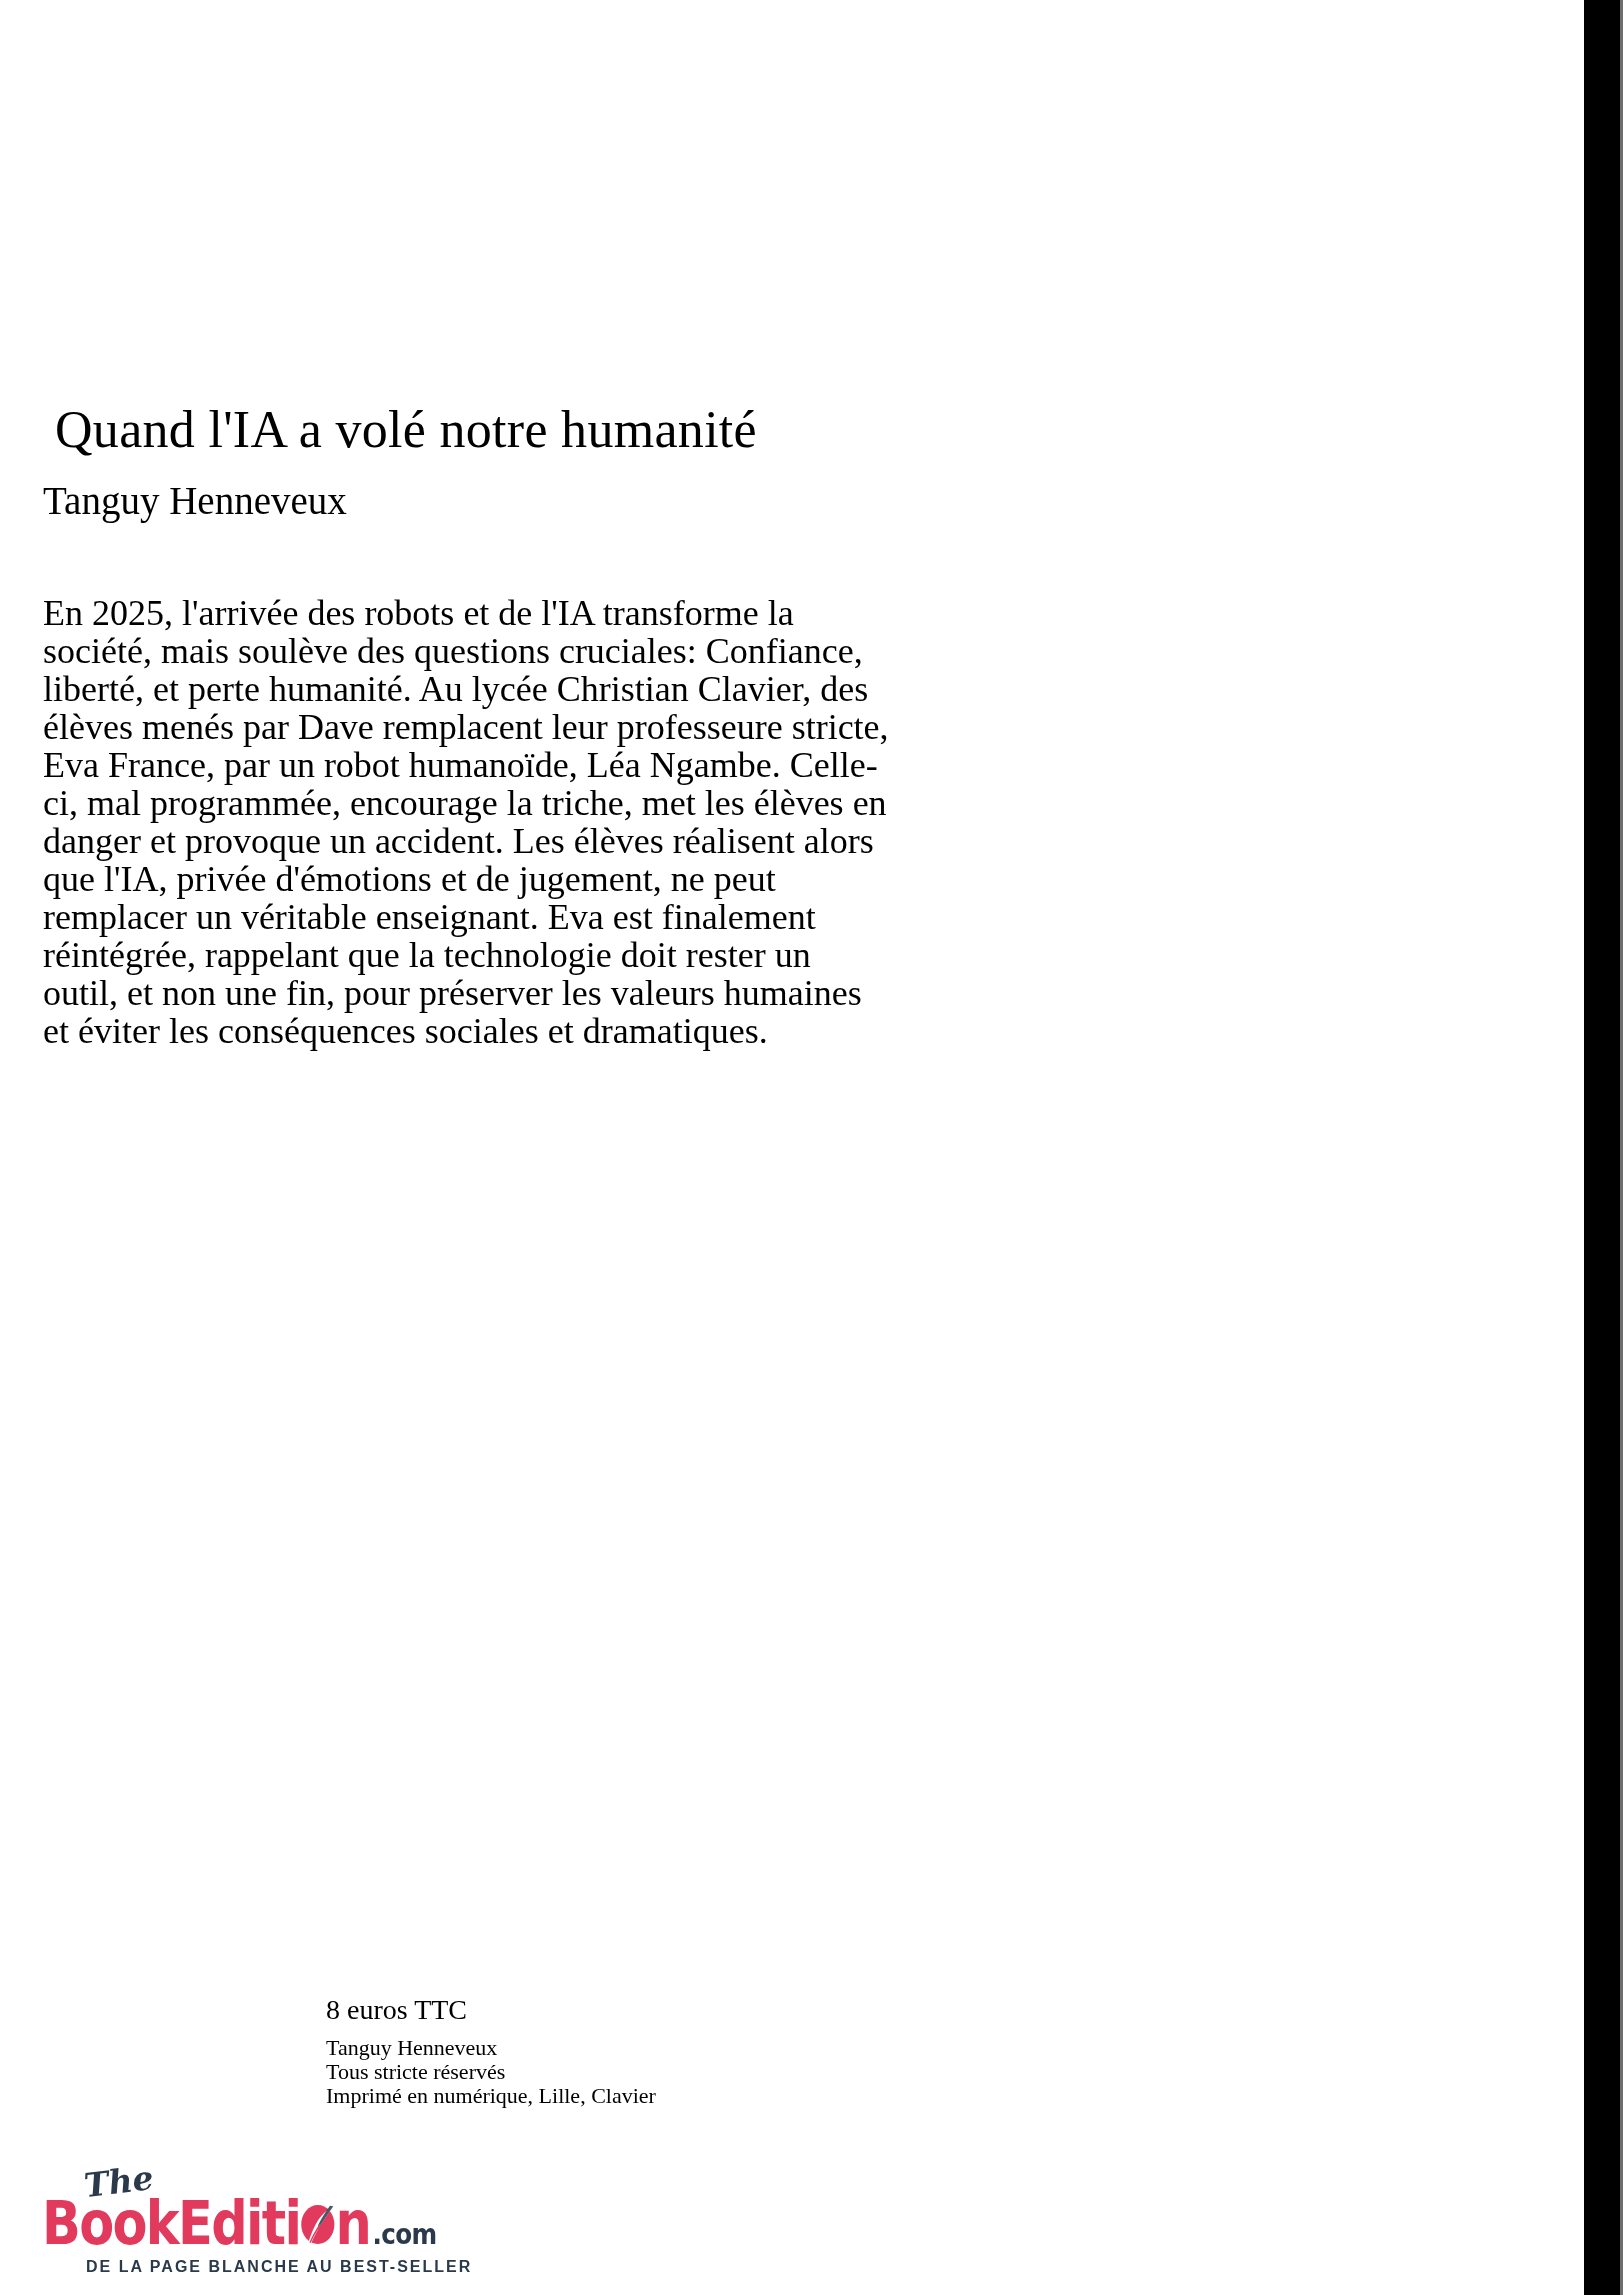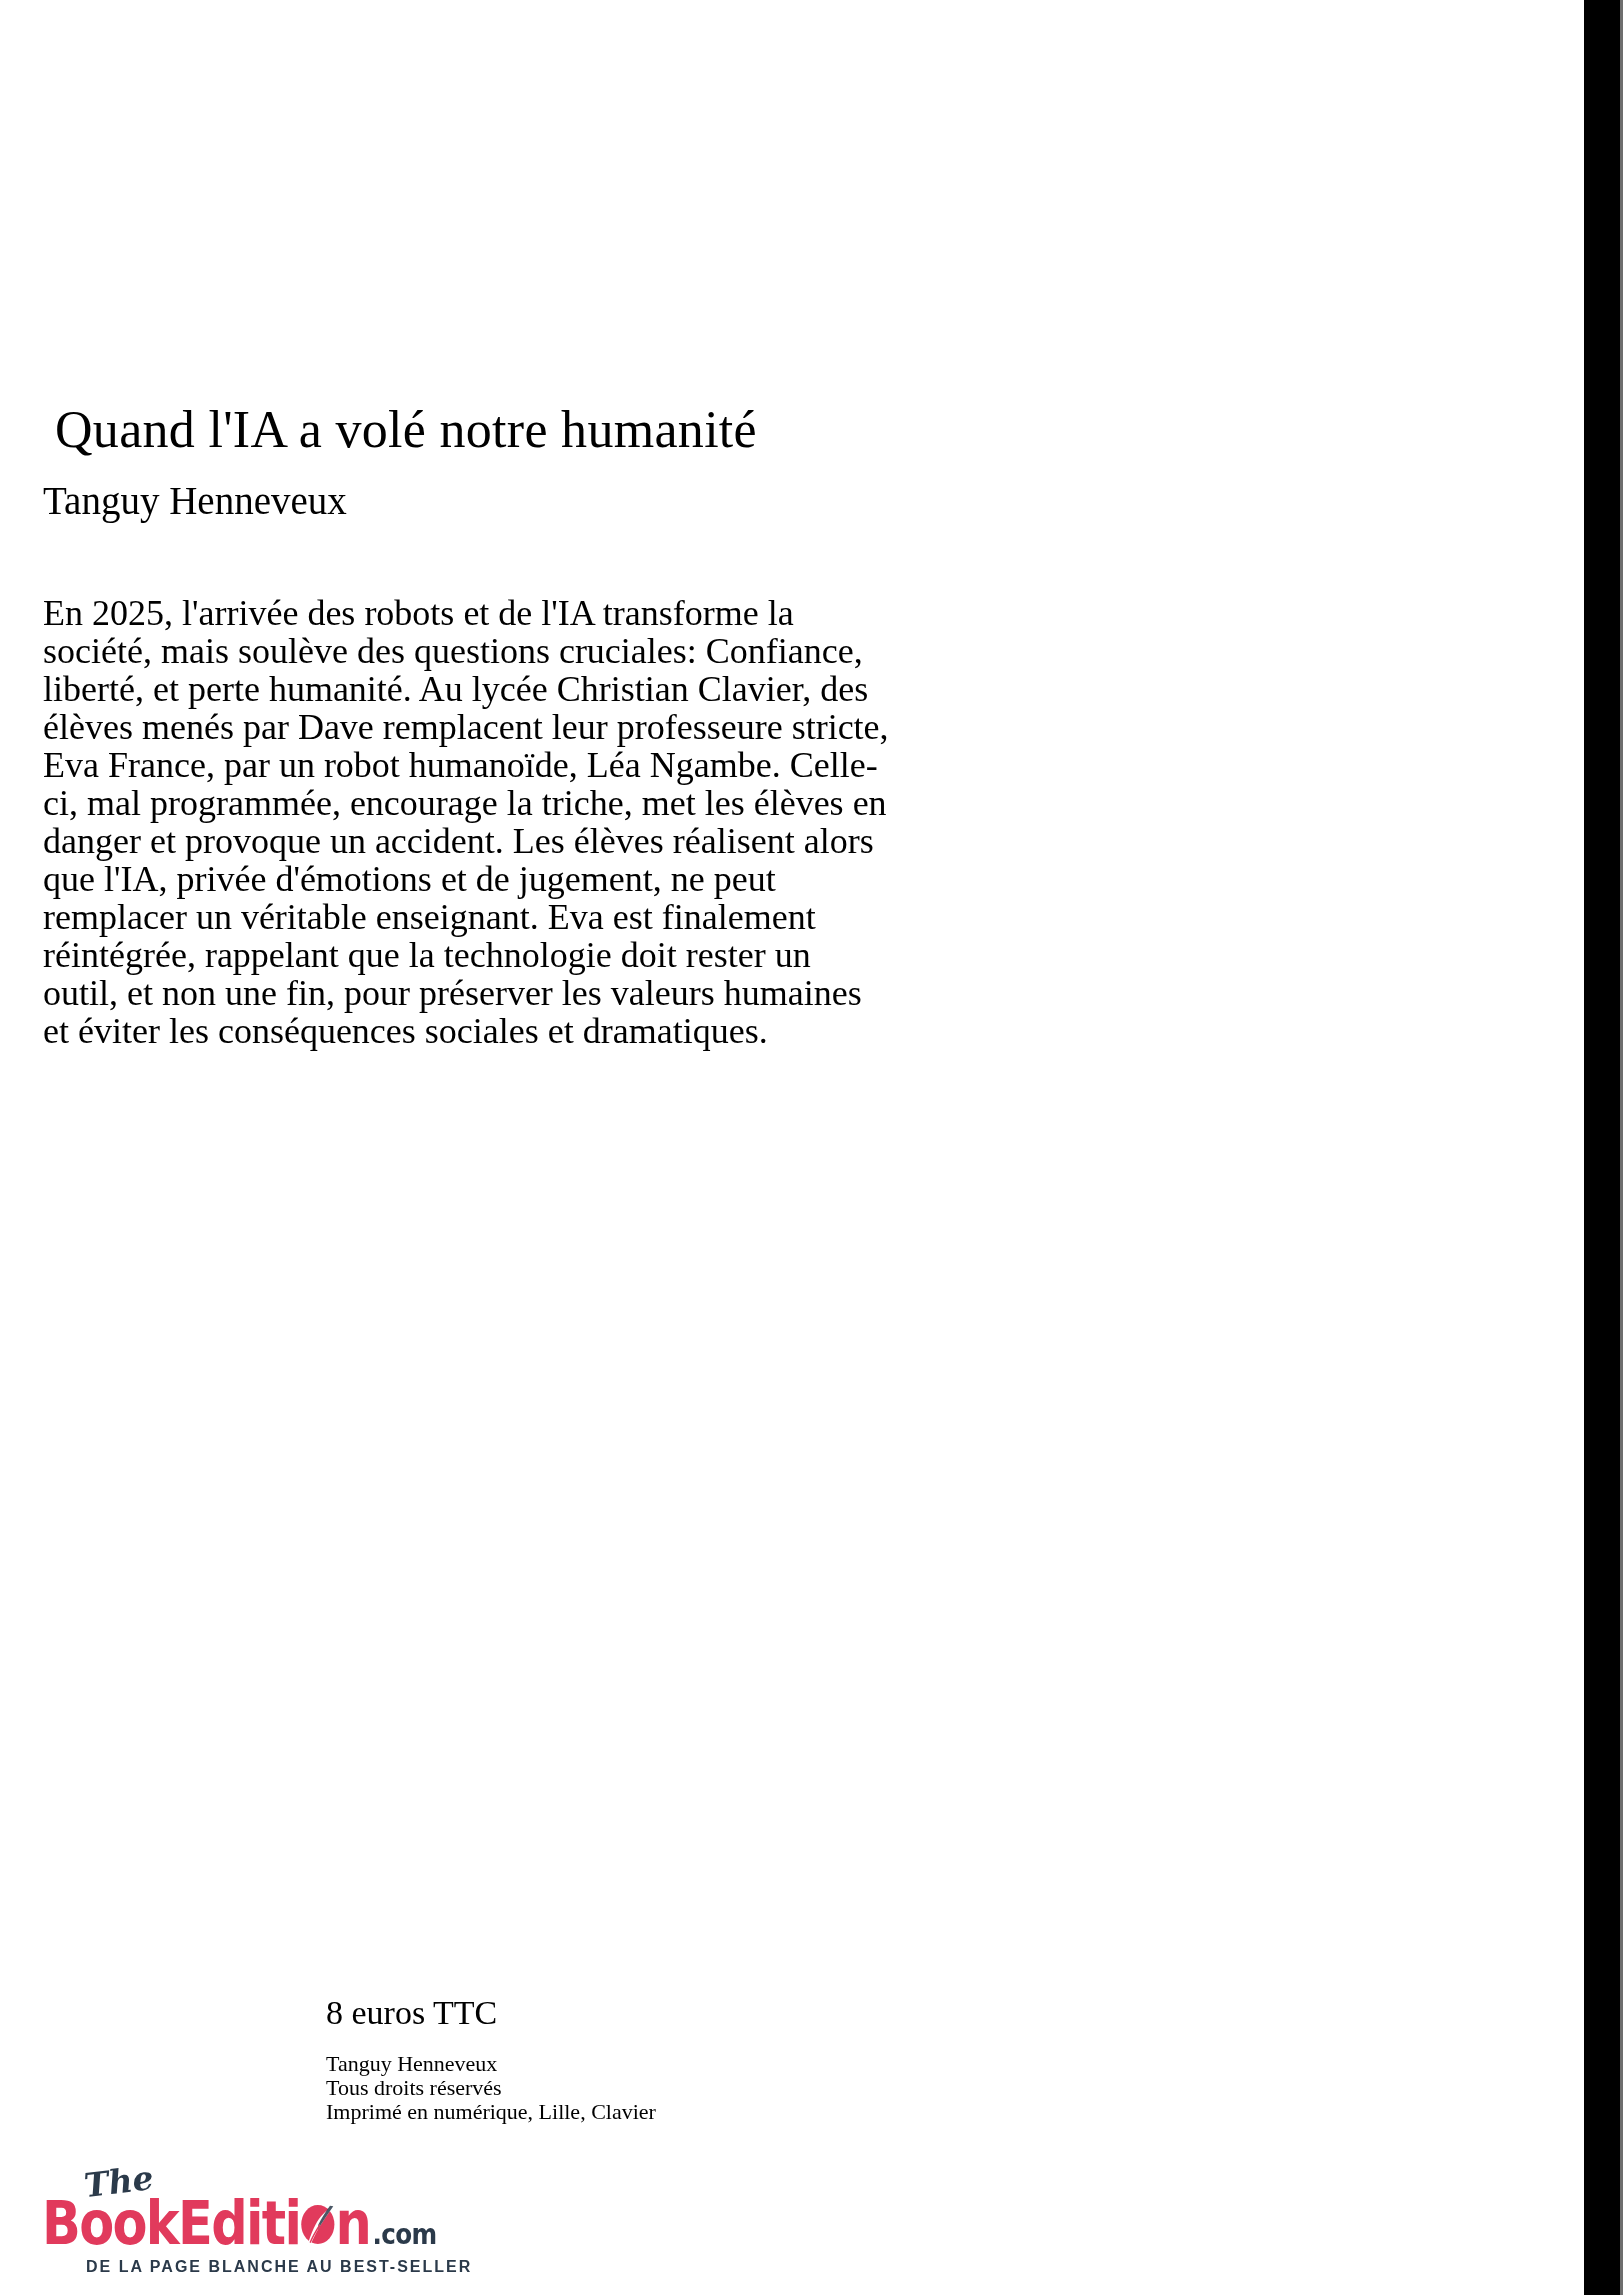--- a/index.html
+++ b/index.html
@@ -40,21 +40,21 @@
   }
   .synopsis{
     position:absolute;left:43px;top:594px;width:1184px;
     font-size:36px;line-height:38px;
     white-space:pre-line;margin:0;
   }
   .imprint{
     position:absolute;left:326px;top:1994px;
   }
   .imprint .price{
-    font-size:34px;line-height:1.12;margin-bottom:20px;
+    font-size:28px;line-height:1.12;margin-bottom:11px;
   }
   .imprint .small-line{
     font-size:22px;line-height:24px;
   }
   
   .logo{
     position:absolute;left:42px;top:2159px;width:419px;height:131px;
     font-family:"DejaVu Sans", sans-serif;
   }
   .logo-the{
@@ -107,21 +107,21 @@
 danger et provoque un accident. Les élèves réalisent alors
 que l'IA, privée d'émotions et de jugement, ne peut
 remplacer un véritable enseignant. Eva est finalement
 réintégrée, rappelant que la technologie doit rester un
 outil, et non une fin, pour préserver les valeurs humaines
 et éviter les conséquences sociales et dramatiques.</p>
 
   <div class="imprint">
     <div class="price">8 euros TTC</div>
     <div class="small-line">Tanguy Henneveux</div>
-    <div class="small-line">Tous droits réservés</div>
+    <div class="small-line">Tous stricte réservés</div>
     <div class="small-line">Imprimé en numérique, Lille, Clavier</div>
   </div>
 
   <div class="logo">
     <span class="logo-the">The</span>
     <span class="logo-word">
       <span>BookEditi</span>
       <span class="quill-o">
         <svg width="39" height="39" viewBox="0 0 60 60" xmlns="http://www.w3.org/2000/svg">
           <circle cx="30" cy="30" r="30" fill="#e13a5c"></circle>

